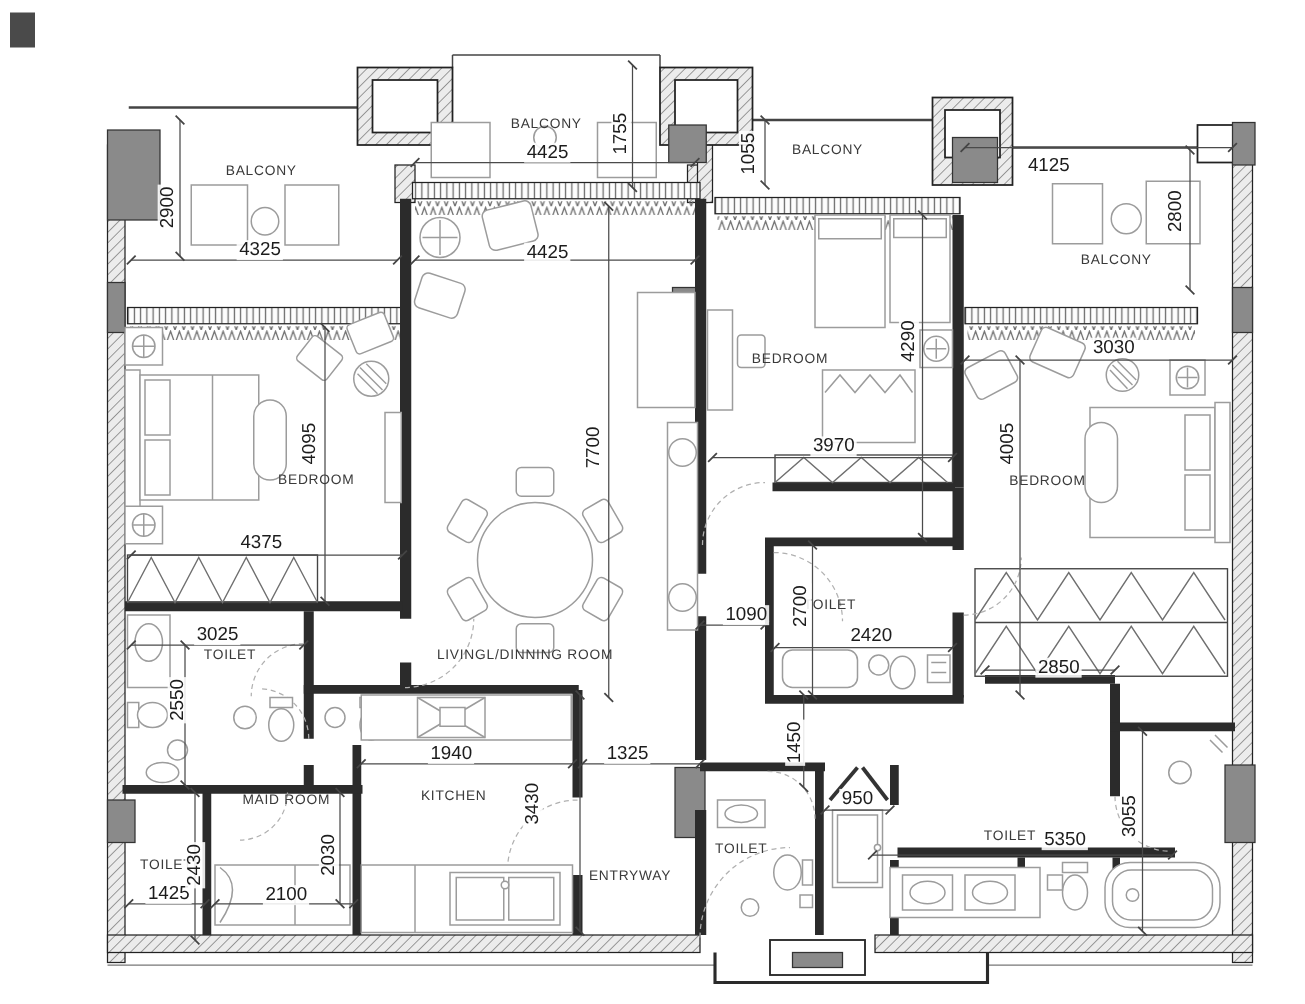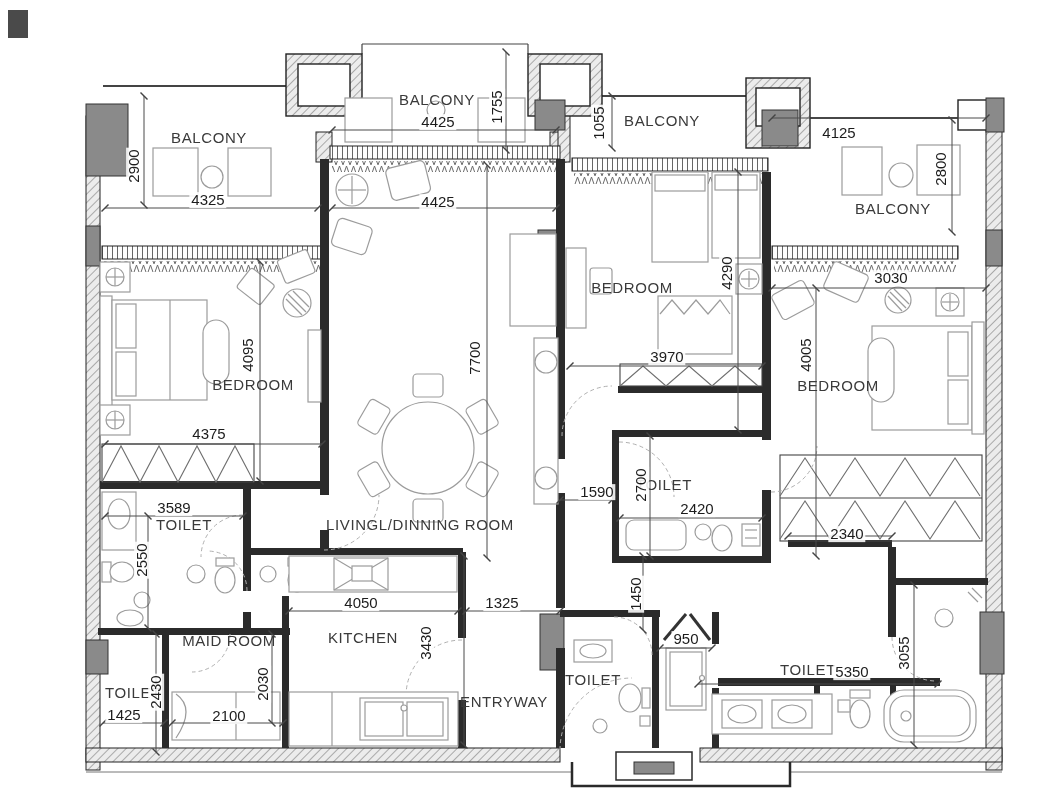--- a/index.html
+++ b/index.html
@@ -1,21 +1,21 @@
 <!DOCTYPE html>
 <html><head>
 <meta charset="utf-8">
 <style>
   html,body{margin:0;padding:0;background:#ffffff;}
   .stage{position:relative;width:1044px;height:803px;background:#ffffff;overflow:hidden;
          font-family:"Liberation Sans",sans-serif;}
   .stage svg{position:absolute;left:0;top:0;}
   .labels{position:absolute;left:0;top:0;width:100%;height:100%;pointer-events:none;}
   .lbl{position:absolute;transform:translate(-50%,-50%);white-space:nowrap;color:#2e2e2e;}
-  .room{font-size:15px;letter-spacing:.6px;color:#3a3a3a;}
+  .room{font-size:11px;letter-spacing:.6px;color:#3a3a3a;}
   .dim{font-size:15px;color:#1c1c1c;background:rgba(255,255,255,.88);padding:0 2px;line-height:1.05;}
   .vert{transform:translate(-50%,-50%) rotate(-90deg);}
 </style>
 </head>
 <body>
 
 <div class="stage">
 
 <svg width="1044" height="803" viewBox="0 0 1044 803">
   <defs>
@@ -382,28 +382,28 @@
   <div class="lbl room" style="left:593px;top:679px">TOILET</div>
   <div class="lbl room" style="left:808px;top:669px">TOILET</div>
 
   <div class="lbl dim" style="left:208px;top:200px">4325</div>
   <div class="lbl dim" style="left:438px;top:122px">4425</div>
   <div class="lbl dim" style="left:839px;top:133px">4125</div>
   <div class="lbl dim" style="left:438px;top:202px">4425</div>
   <div class="lbl dim" style="left:209px;top:434px">4375</div>
   <div class="lbl dim" style="left:667px;top:357px">3970</div>
   <div class="lbl dim" style="left:891px;top:278px">3030</div>
-  <div class="lbl dim" style="left:174px;top:508px">3589</div>
-  <div class="lbl dim" style="left:597px;top:492px">1590</div>
+  <div class="lbl dim" style="left:174px;top:508px">3025</div>
+  <div class="lbl dim" style="left:597px;top:492px">1090</div>
   <div class="lbl dim" style="left:697px;top:509px">2420</div>
-  <div class="lbl dim" style="left:847px;top:534px">2340</div>
-  <div class="lbl dim" style="left:361px;top:603px">4050</div>
+  <div class="lbl dim" style="left:847px;top:534px">2850</div>
+  <div class="lbl dim" style="left:361px;top:603px">1940</div>
   <div class="lbl dim" style="left:502px;top:603px">1325</div>
   <div class="lbl dim" style="left:686px;top:639px">950</div>
-  <div class="lbl dim" style="left:124px;top:715px">1425</div>
+  <div class="lbl dim" style="left:135px;top:715px">1425</div>
   <div class="lbl dim" style="left:229px;top:716px">2100</div>
   <div class="lbl dim" style="left:852px;top:672px">5350</div>
 
   <div class="lbl dim vert" style="left:134px;top:166px">2900</div>
   <div class="lbl dim vert" style="left:497px;top:107px">1755</div>
   <div class="lbl dim vert" style="left:599px;top:123px">1055</div>
   <div class="lbl dim vert" style="left:941px;top:169px">2800</div>
   <div class="lbl dim vert" style="left:475px;top:358px">7700</div>
   <div class="lbl dim vert" style="left:248px;top:355px">4095</div>
   <div class="lbl dim vert" style="left:727px;top:273px">4290</div>

